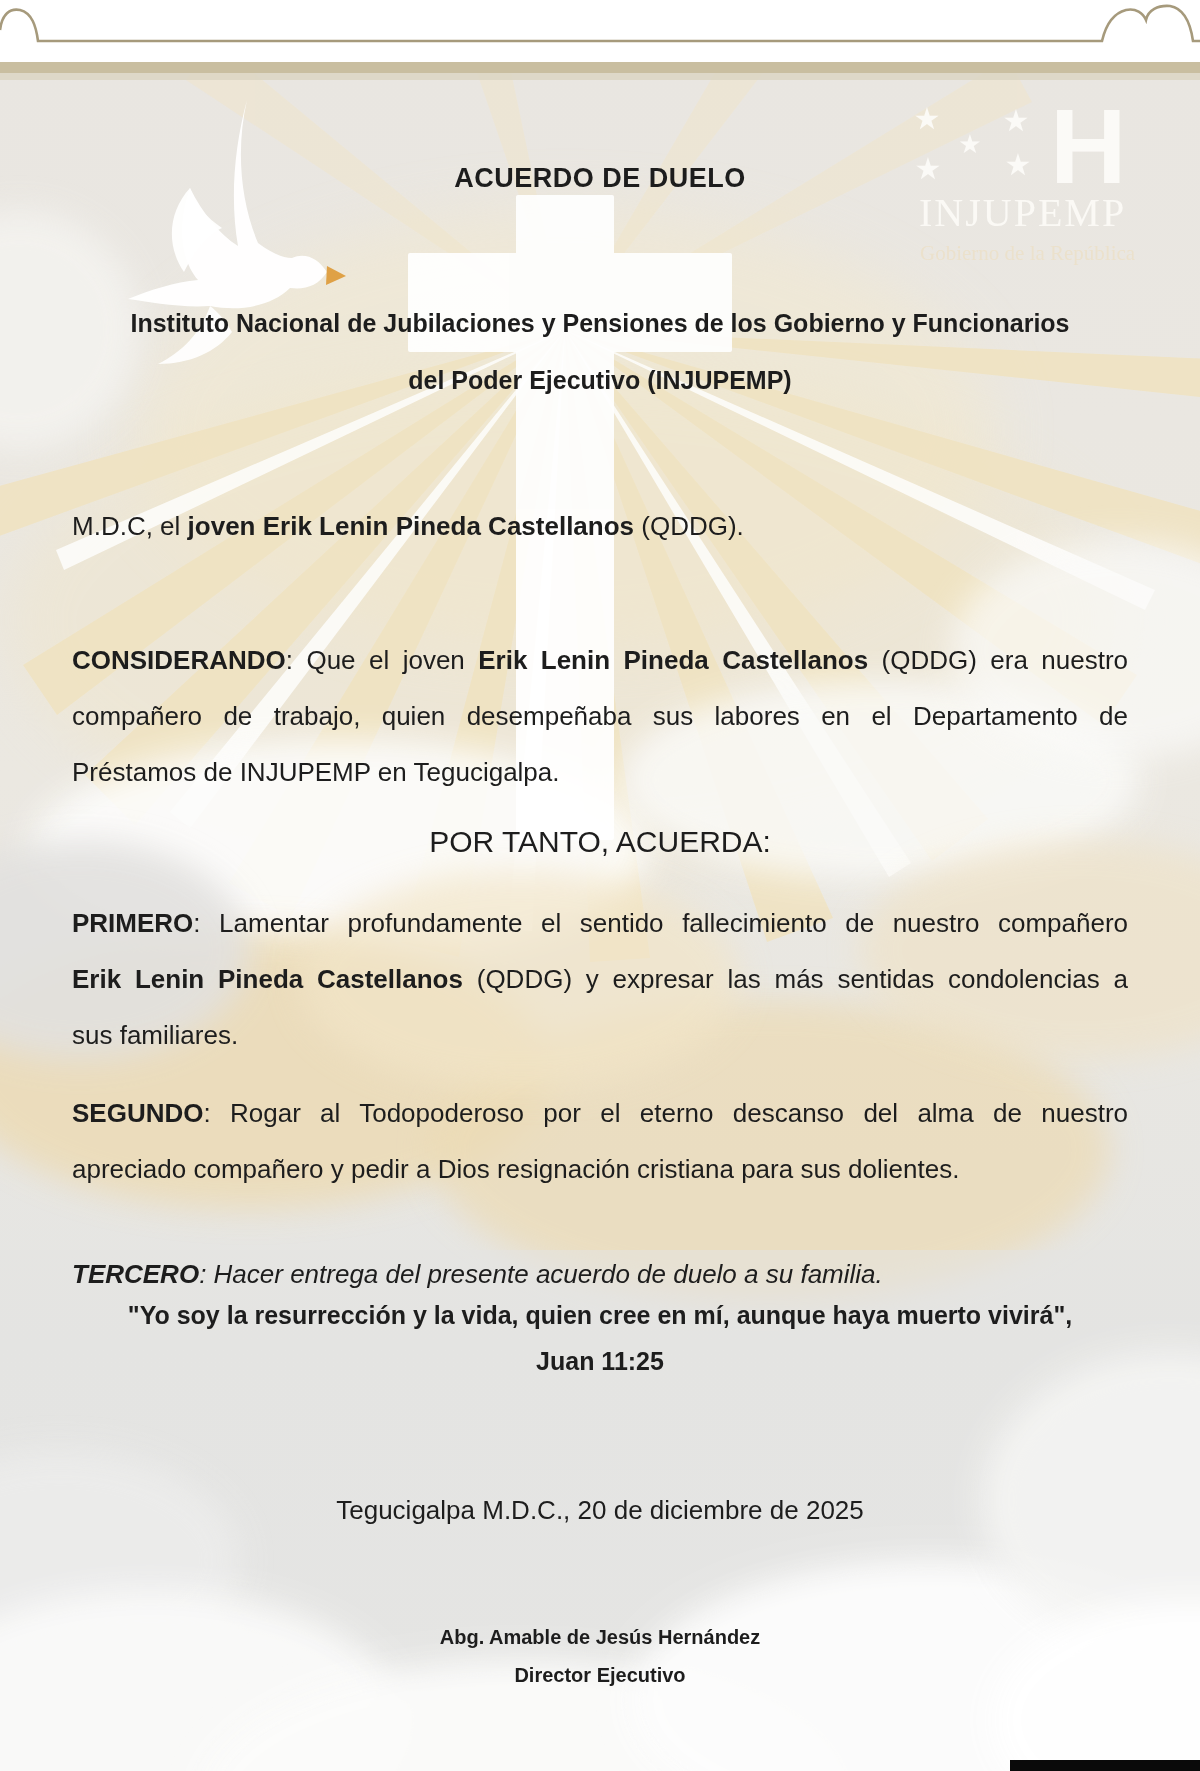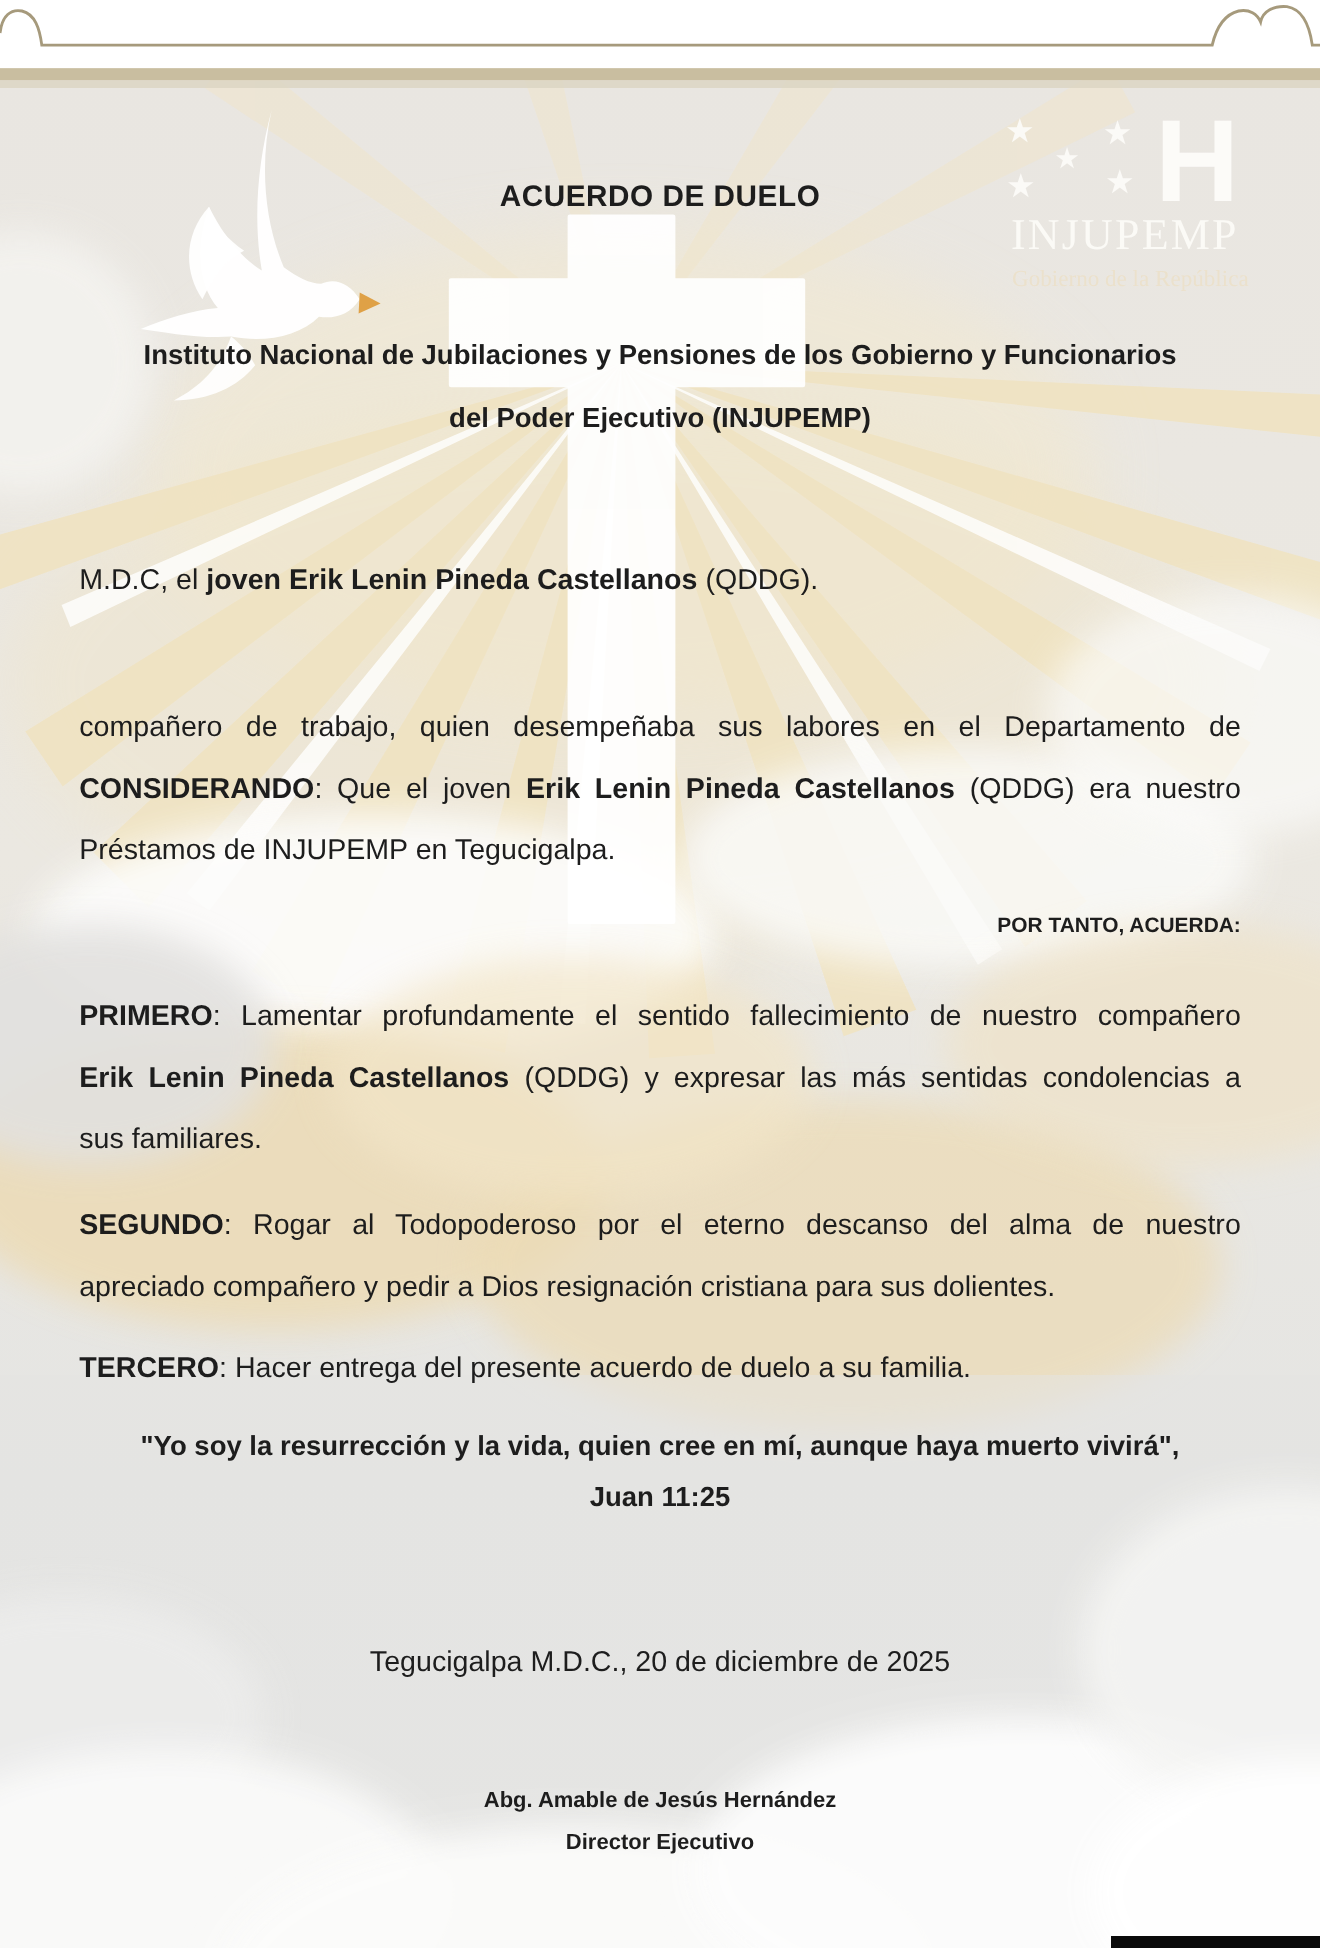--- a/index.html
+++ b/index.html
@@ -16,22 +16,22 @@
   .logo-svg{position:absolute;top:88px;left:905px;width:280px;height:190px;}
   .txt{position:absolute;left:72px;right:72px;z-index:5;}
   .center{text-align:center;}
   .b{font-weight:bold;}
   .doc-title{top:158px;font-size:27px;font-weight:bold;line-height:40px;letter-spacing:.5px;white-space:nowrap;}
   .institution{top:295px;font-size:25px;font-weight:bold;line-height:57px;}
   .institution div{white-space:nowrap;}
   .para{font-size:26px;line-height:56px;}
   .para .line{text-align:justify;text-align-last:justify;}
   .para .line.last{text-align-last:left;}
-  .p1{top:498px;} .p2{top:632px;} .p3{top:895px;} .p4{top:1085px;} .p5{top:1215px;}
-  .por-tanto{top:820px;font-size:19px;font-weight:bold;line-height:44px;white-space:nowrap;text-align:right;}
+  .p1{top:498px;} .p2{top:632px;} .p3{top:895px;} .p4{top:1085px;} .p5{top:1246px;font-style:italic;}
+  .por-tanto{top:820px;font-size:30px;font-weight:normal;line-height:44px;white-space:nowrap;}
   .quote{top:1292px;font-size:25px;font-weight:bold;line-height:46px;}
   .quote div{white-space:nowrap;}
   .dateline{top:1462px;font-size:26px;line-height:40px;white-space:nowrap;margin-top:28px;}
   .signature{top:1618px;font-size:20px;font-weight:bold;line-height:38px;}
   .signature div{white-space:nowrap;}
 </style>
 </head>
 <body>
 
 <div class="page">
@@ -168,22 +168,22 @@
 
   <div class="txt center institution">
     <div>Instituto Nacional de Jubilaciones y Pensiones de los Gobierno y Funcionarios</div>
     <div>del Poder Ejecutivo (INJUPEMP)</div>
   </div>
 
   <div class="txt para p1">
       <div class="line last"><span>M.D.C, el </span><span class="b">joven Erik Lenin Pineda Castellanos</span><span> (QDDG).</span></div>
     </div>
   <div class="txt para p2">
+      <div class="line"><span class="b">CONSIDERANDO</span><span>: Que el joven </span><span class="b">Erik Lenin Pineda Castellanos</span><span> (QDDG) era nuestro</span></div>
       <div class="line"><span>compañero de trabajo, quien desempeñaba sus labores en el Departamento de</span></div>
-      <div class="line"><span class="b">CONSIDERANDO</span><span>: Que el joven </span><span class="b">Erik Lenin Pineda Castellanos</span><span> (QDDG) era nuestro</span></div>
       <div class="line last"><span>Préstamos de INJUPEMP en Tegucigalpa.</span></div>
     </div>
 
   <div class="txt center por-tanto">POR TANTO, ACUERDA:</div>
 
   <div class="txt para p3">
       <div class="line"><span class="b">PRIMERO</span><span>: Lamentar profundamente el sentido fallecimiento de nuestro compañero</span></div>
       <div class="line"><span class="b">Erik Lenin Pineda Castellanos</span><span> (QDDG) y expresar las más sentidas condolencias a</span></div>
       <div class="line last"><span>sus familiares.</span></div>
     </div>

